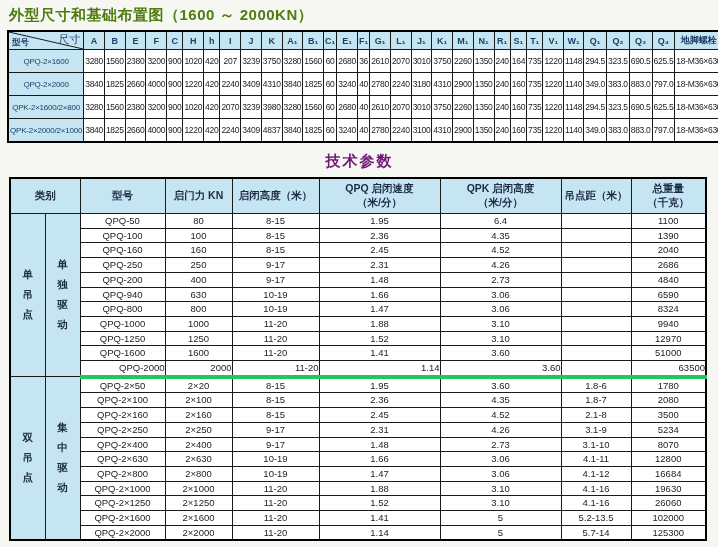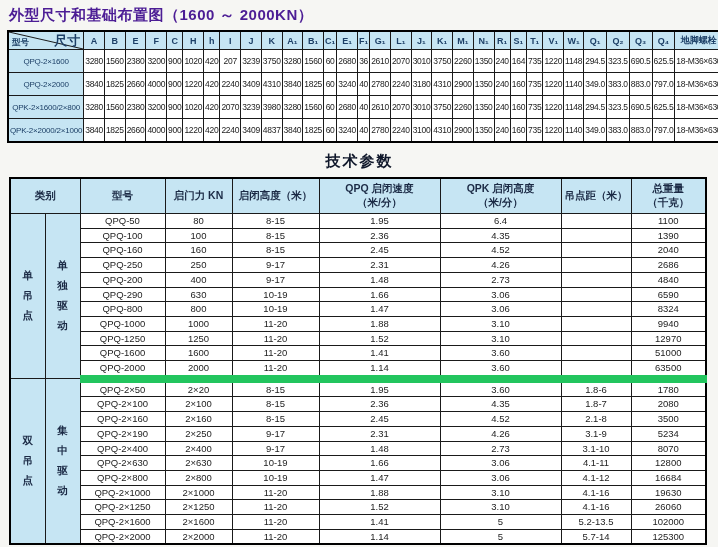--- a/index.html
+++ b/index.html
@@ -7,25 +7,25 @@
     width:718px;height:547px;
     background:#f6f6f3;
     font-family:"Liberation Sans","DejaVu Sans",sans-serif;
     color:#222;
     overflow:hidden;
   }
   .page{padding:4px 6px 0 7px;}
 
   
   .dim-title{
-    color:#4c1d95;font-weight:bold;font-size:15px;
+    color:#4d7c0f;font-weight:bold;font-size:15px;
     margin:2px 0 5px 2px;letter-spacing:.5px;
   }
   .param-title{
-    color:#0f172a;font-weight:bold;font-size:15px;
+    color:#701a75;font-weight:bold;font-size:15px;
     text-align:center;margin:9px 0 6px 0;letter-spacing:2px;
   }
 
   
   table.dim{
     border-collapse:collapse;width:705px;
     border:2px solid #000;
   }
   .dim th,.dim td{
     border:1px solid #1a1a1a;text-align:center;vertical-align:middle;
@@ -42,21 +42,21 @@
   .dim .model-cell{
     background:#c6e5f3;color:#1c3f66;font-size:8px;font-weight:normal;
     width:64px;letter-spacing:-0.2px;white-space:nowrap;
   }
   
   .diag-cell{
     position:relative;background:#c6e5f3;width:64px;padding:0;
   }
   .diag-cell svg{position:absolute;left:0;top:0;width:100%;height:100%;}
   .diag-top{
-    position:absolute;top:0;right:3px;font-size:13px;color:#1c3f66;font-weight:bold;
+    position:absolute;top:0;right:3px;font-size:11px;color:#1c3f66;font-weight:normal;
   }
   .diag-bottom{
     position:absolute;bottom:0;left:3px;font-size:8.5px;color:#1c3f66;font-weight:bold;
   }
 
   
   table.param{
     border-collapse:collapse;table-layout:fixed;width:696px;
     border:2px solid #000;margin-left:2px;
   }
@@ -68,21 +68,21 @@
     white-space:pre-line;line-height:1.3;height:32px;padding:1px 0;
   }
   .param tbody td{
     background:#fff;font-size:9.5px;color:#222;
     height:13.7px;line-height:13.7px;padding:0;white-space:nowrap;
   }
   .param td.cat-cell{
     background:#c6e5f3;color:#1b2a45;font-size:10.5px;font-weight:bold;
     white-space:pre-line;line-height:1.9;vertical-align:middle;
   }
-  .param tr.group-end td{border-bottom:8px solid #22c55e;}
+  .param tr.group-end td{border-bottom:4px solid #22c55e;text-align:right;}
 </style>
 </head>
 <body>
 
 <div class="page">
 
   <div class="dim-title">外型尺寸和基础布置图（1600 ～ 2000KN）</div>
 
   <table class="dim">
     <thead>
@@ -343,21 +343,21 @@
         <tr>
           <td>QPQ-200</td>
           <td>400</td>
           <td>9-17</td>
           <td>1.48</td>
           <td>2.73</td>
           <td></td>
           <td>4840</td>
         </tr>
         <tr>
-          <td>QPQ-290</td>
+          <td>QPQ-940</td>
           <td>630</td>
           <td>10-19</td>
           <td>1.66</td>
           <td>3.06</td>
           <td></td>
           <td>6590</td>
         </tr>
         <tr>
           <td>QPQ-800</td>
           <td>800</td>
@@ -431,21 +431,21 @@
         <tr>
           <td>QPQ-2×160</td>
           <td>2×160</td>
           <td>8-15</td>
           <td>2.45</td>
           <td>4.52</td>
           <td>2.1-8</td>
           <td>3500</td>
         </tr>
         <tr>
-          <td>QPQ-2×190</td>
+          <td>QPQ-2×250</td>
           <td>2×250</td>
           <td>9-17</td>
           <td>2.31</td>
           <td>4.26</td>
           <td>3.1-9</td>
           <td>5234</td>
         </tr>
         <tr>
           <td>QPQ-2×400</td>
           <td>2×400</td>

